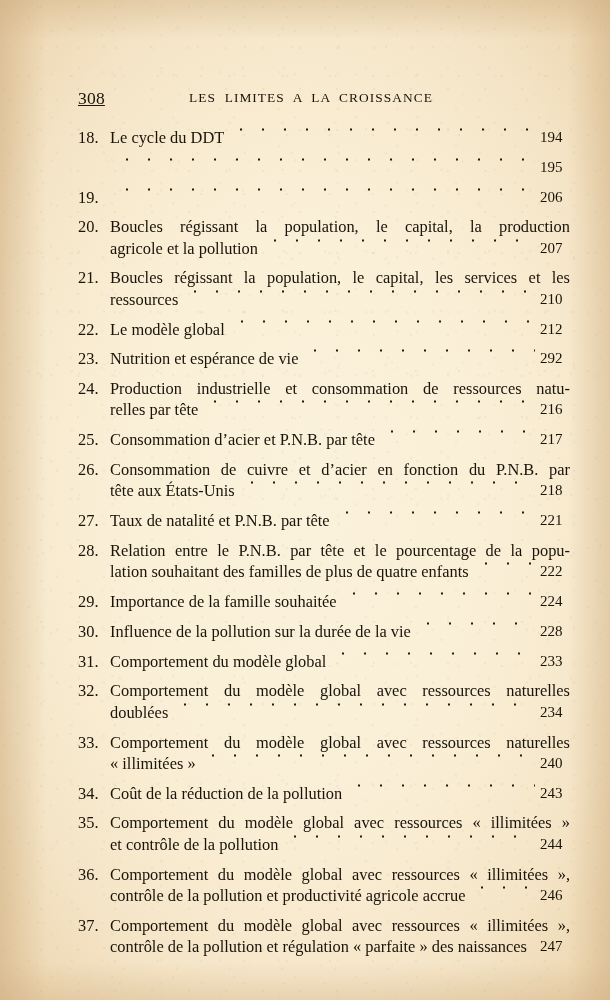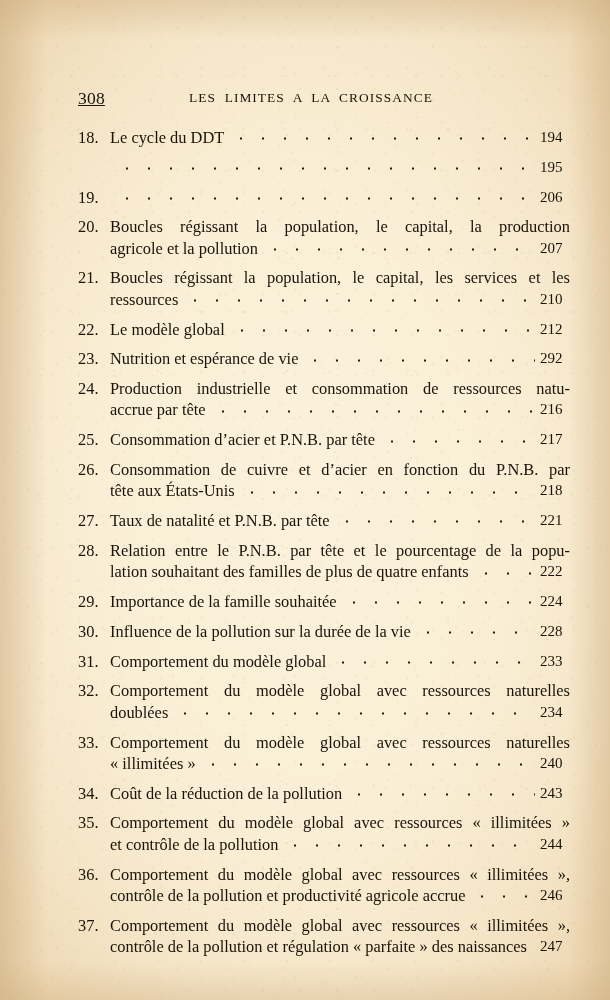--- a/index.html
+++ b/index.html
@@ -113,21 +113,21 @@
     font-size: 16.4px;
     line-height: 21.3px;
     white-space: nowrap;
   }
   .body {
     margin-left: 32px;
   }
   
   .ln {
     display: flex;
-    align-items: flex-end;
+    align-items: flex-start;
     font-size: 16.4px;
     line-height: 21.3px;
     white-space: nowrap;
   }
   
   .ln.just {
     display: block;
     text-align: justify;
     text-align-last: justify;
     white-space: normal;
@@ -235,21 +235,21 @@
               <span class="leader"></span>
               <span class="pg">292</span>
             </div>
           </div>
         </div>
         <div class="entry">
           <div class="num">24.</div>
           <div class="body">
             <div class="ln just">Production industrielle et consommation de ressources natu-</div>
             <div class="ln">
-              <span class="txt">accrue par tête</span>
+              <span class="txt">relles par tête</span>
               <span class="leader"></span>
               <span class="pg">216</span>
             </div>
           </div>
         </div>
         <div class="entry">
           <div class="num">25.</div>
           <div class="body">
             <div class="ln">
               <span class="txt">Consommation d’acier et P.N.B. par tête</span>

